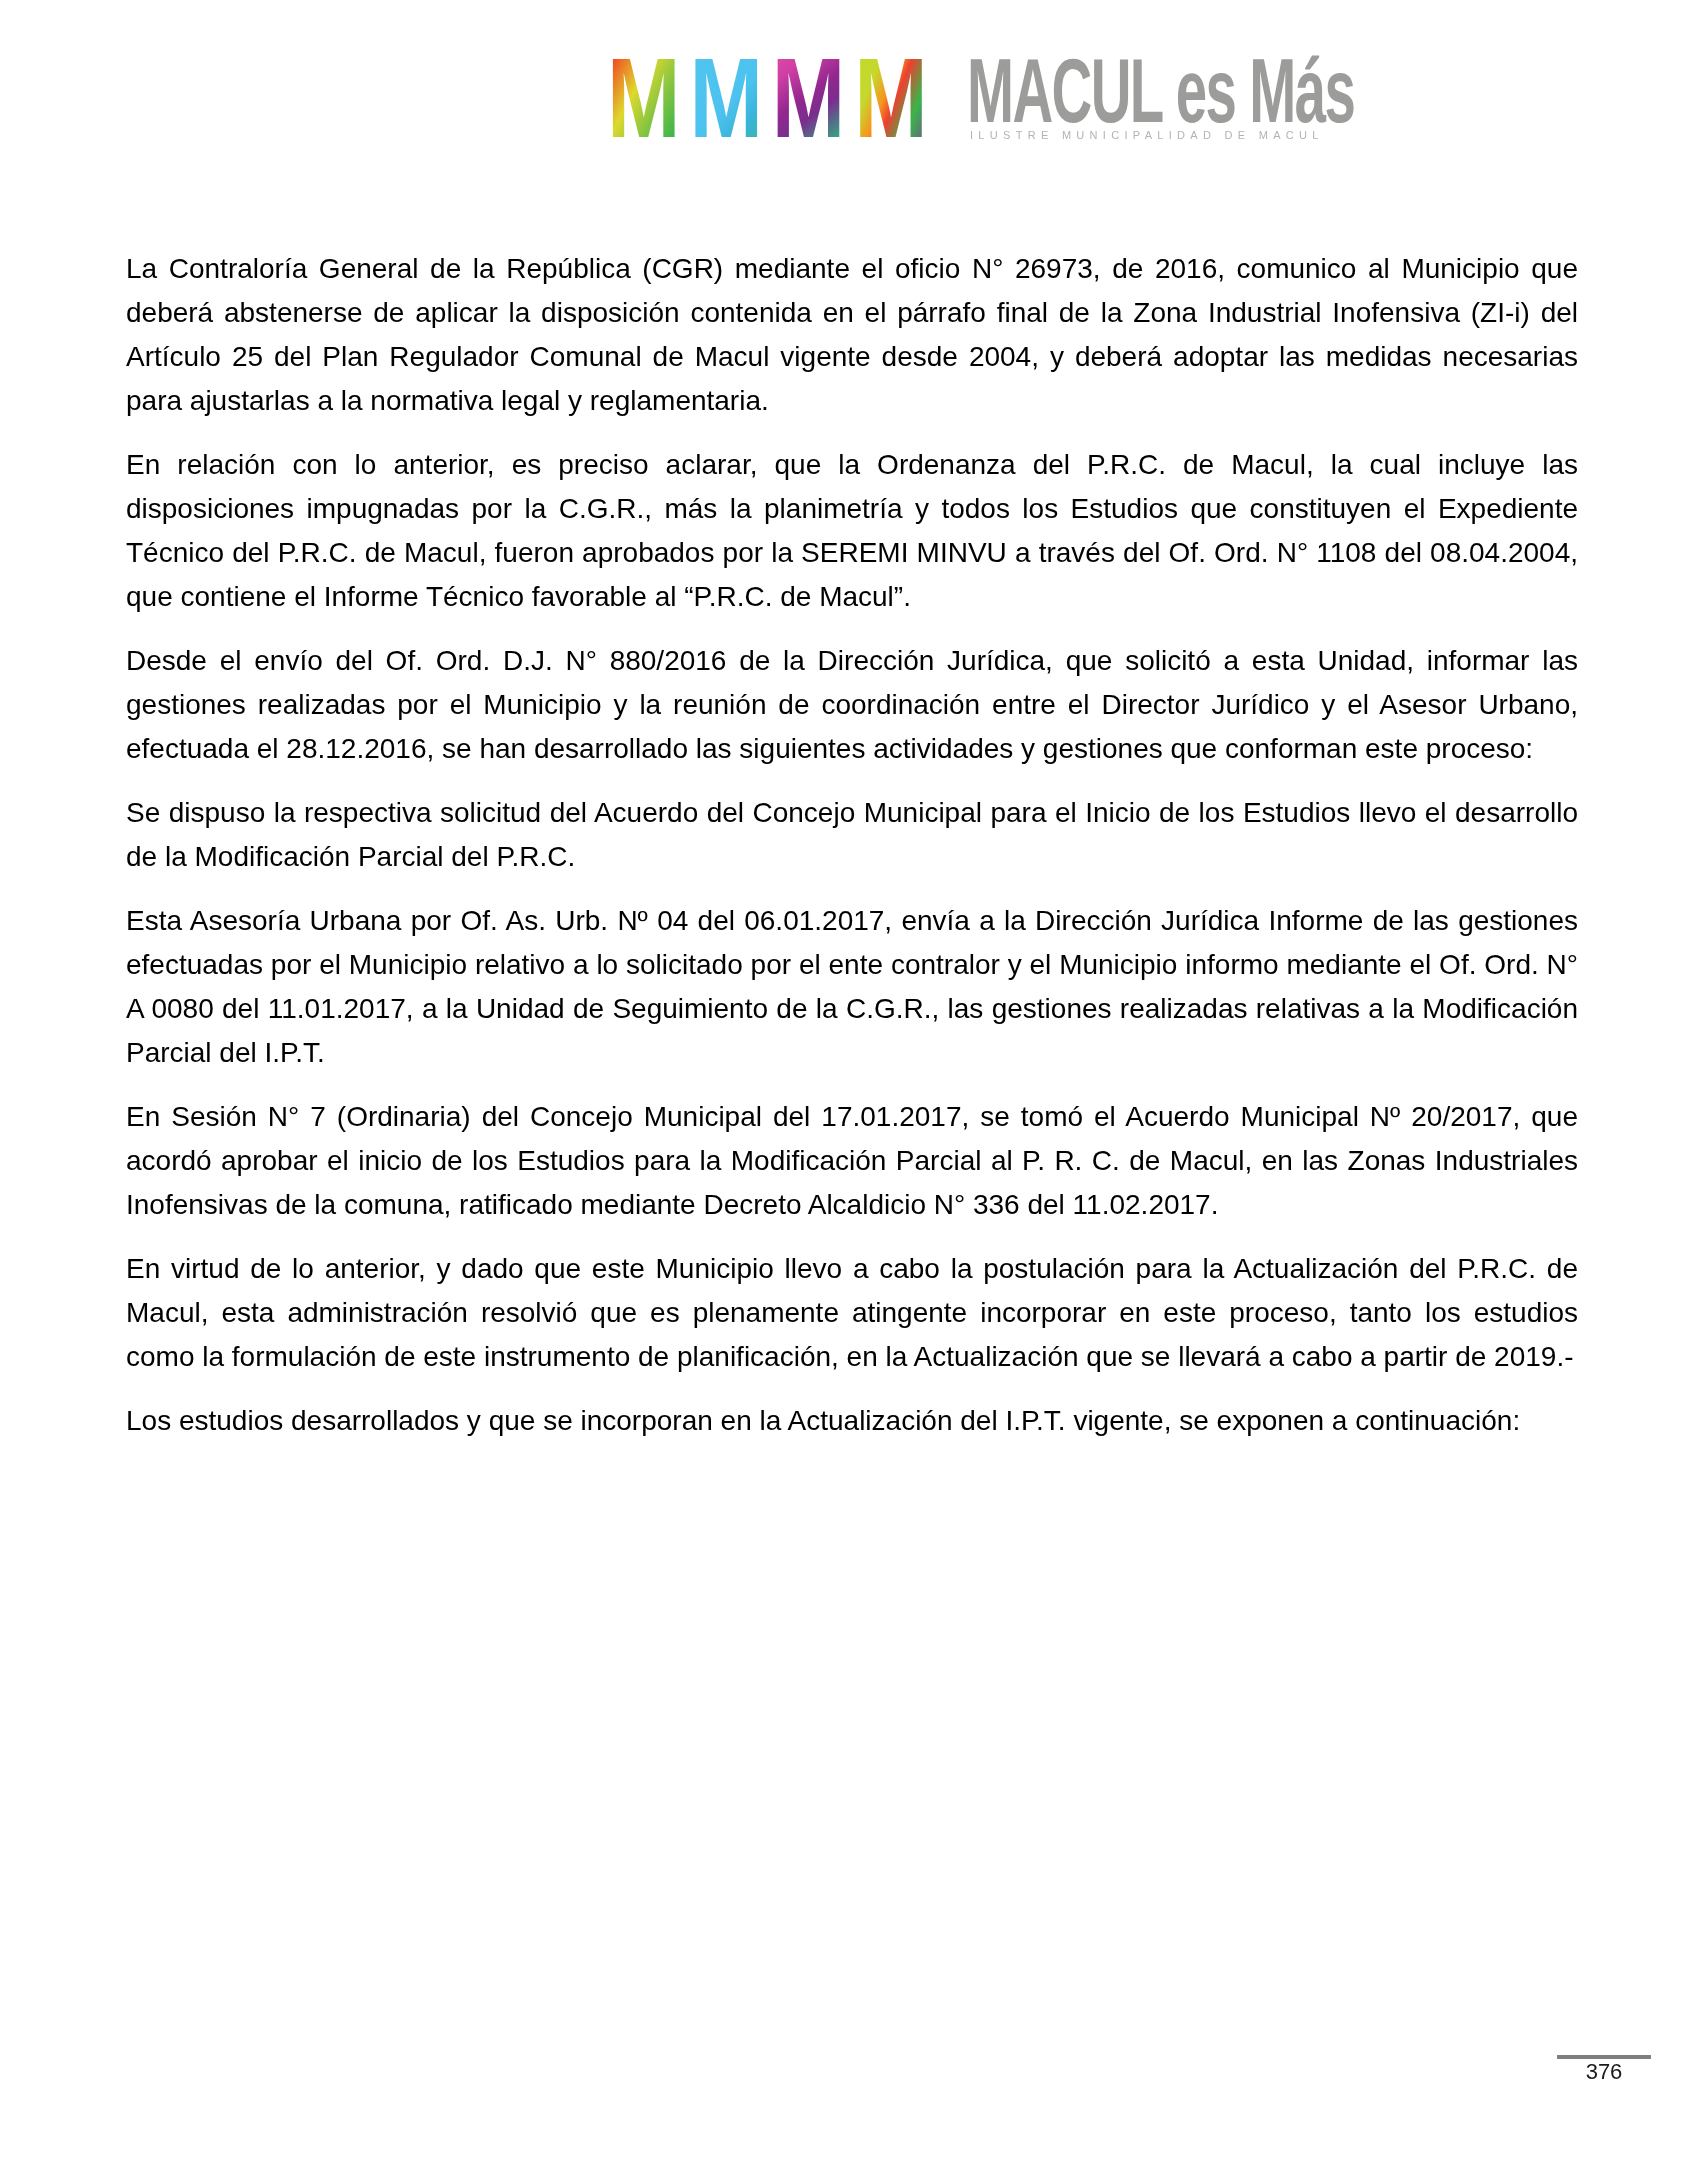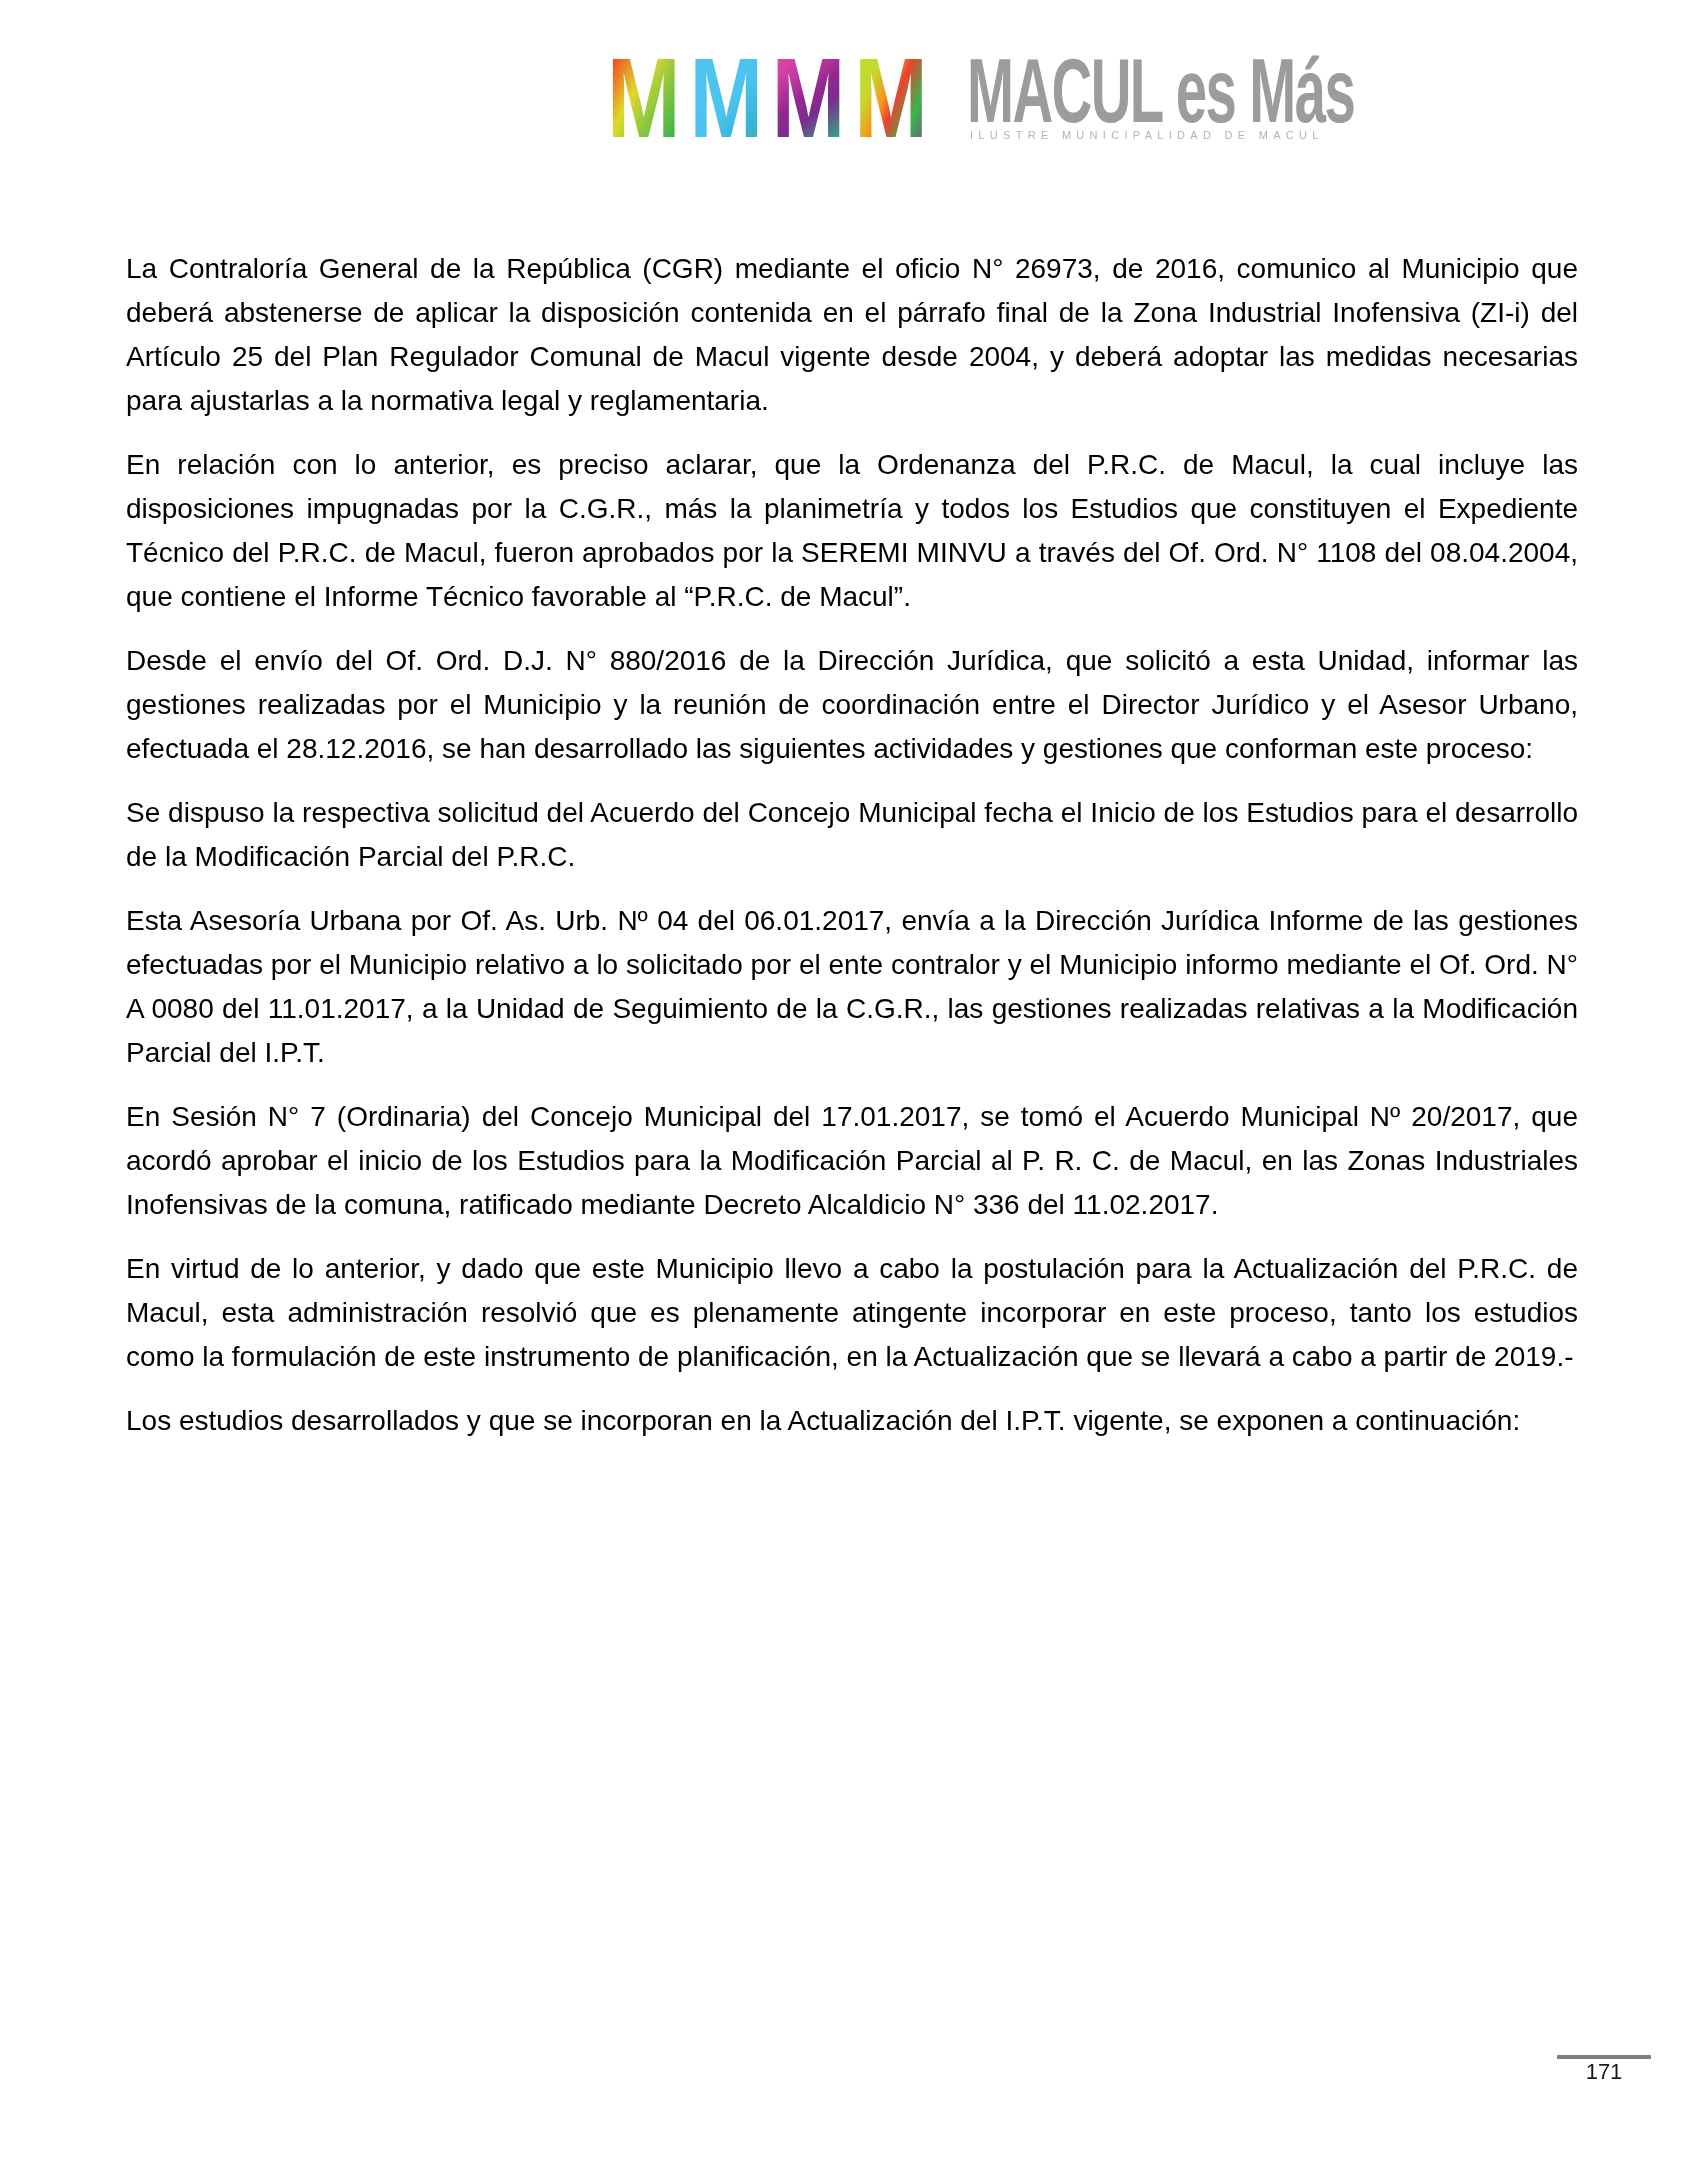--- a/index.html
+++ b/index.html
@@ -82,24 +82,24 @@
     <div class="logo-title">MACUL es Más</div>
     <div class="logo-sub">ILUSTRE MUNICIPALIDAD DE MACUL</div>
   </div>
 
   <div class="content">
     <h1 class="doc-title">
     </h1>
     <p>La Contraloría General de la República (CGR) mediante el oficio N° 26973, de 2016, comunico al Municipio que deberá abstenerse de aplicar la disposición contenida en el párrafo final de la Zona Industrial Inofensiva (ZI-i) del Artículo 25 del Plan Regulador Comunal de Macul vigente desde 2004, y deberá adoptar las medidas necesarias para ajustarlas a la normativa legal y reglamentaria.</p>
     <p>En relación con lo anterior, es preciso aclarar, que la Ordenanza del P.R.C. de Macul, la cual incluye las disposiciones impugnadas por la C.G.R., más la planimetría y todos los Estudios que constituyen el Expediente Técnico del P.R.C. de Macul, fueron aprobados por la SEREMI MINVU a través del Of. Ord. N° 1108 del 08.04.2004, que contiene el Informe Técnico favorable al “P.R.C. de Macul”.</p>
     <p>Desde el envío del Of. Ord. D.J. N° 880/2016 de la Dirección Jurídica, que solicitó a esta Unidad, informar las gestiones realizadas por el Municipio y la reunión de coordinación entre el Director Jurídico y el Asesor Urbano, efectuada el 28.12.2016, se han desarrollado las siguientes actividades y gestiones que conforman este proceso:</p>
-    <p>Se dispuso la respectiva solicitud del Acuerdo del Concejo Municipal fecha el Inicio de los Estudios para el desarrollo de la Modificación Parcial del P.R.C.</p>
+    <p>Se dispuso la respectiva solicitud del Acuerdo del Concejo Municipal para el Inicio de los Estudios llevo el desarrollo de la Modificación Parcial del P.R.C.</p>
     <p>Esta Asesoría Urbana por Of. As. Urb. Nº 04 del 06.01.2017, envía a la Dirección Jurídica Informe de las gestiones efectuadas por el Municipio relativo a lo solicitado por el ente contralor y el Municipio informo mediante el Of. Ord. N° A 0080 del 11.01.2017, a la Unidad de Seguimiento de la C.G.R., las gestiones realizadas relativas a la Modificación Parcial del I.P.T.</p>
     <p>En Sesión N° 7 (Ordinaria) del Concejo Municipal del 17.01.2017, se tomó el Acuerdo Municipal Nº 20/2017, que acordó aprobar el inicio de los Estudios para la Modificación Parcial al P. R. C. de Macul, en las Zonas Industriales Inofensivas de la comuna, ratificado mediante Decreto Alcaldicio N° 336 del 11.02.2017.</p>
     <p>En virtud de lo anterior, y dado que este Municipio llevo a cabo la postulación para la Actualización del P.R.C. de Macul, esta administración resolvió que es plenamente atingente incorporar en este proceso, tanto los estudios como la formulación de este instrumento de planificación, en la Actualización que se llevará a cabo a partir de 2019.-</p>
     <p>Los estudios desarrollados y que se incorporan en la Actualización del I.P.T. vigente, se exponen a continuación:</p>
   </div>
 
   <div class="footer-line"></div>
-  <div class="page-number">171</div>
+  <div class="page-number">376</div>
 
 </div>
 
 
 </body></html>

